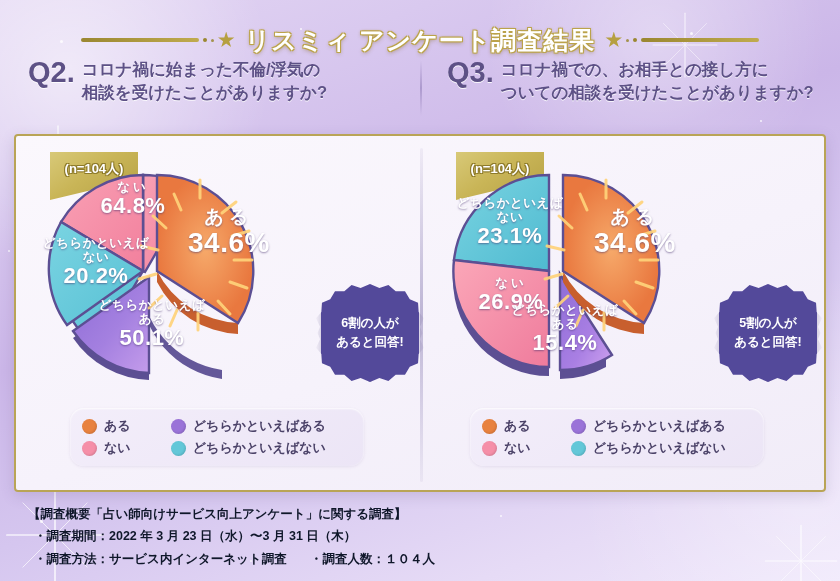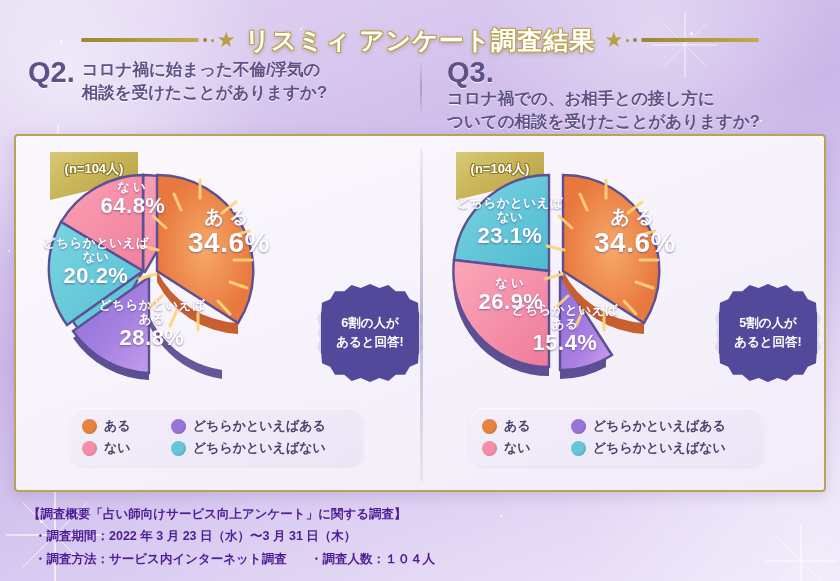--- a/index.html
+++ b/index.html
@@ -30,21 +30,21 @@
   .main-title{
     font-size:25px;font-weight:bold;color:#fff;letter-spacing:1px;white-space:nowrap;
     text-shadow:
       0 0 3px #b9a14a, 1px 1px 0 #bda44c, -1px 1px 0 #bda44c, 1px -1px 0 #bda44c, -1px -1px 0 #bda44c,
       0 2px 4px rgba(120,96,30,.45);
   }
 
   
   .questions{position:absolute;left:0;top:58px;width:840px;height:62px;display:flex;}
   .q{flex:1;display:flex;align-items:flex-start;padding-left:28px;box-sizing:border-box;}
-  .q.right{padding-left:26px;flex-direction:column;}
+  .q.right{padding-left:26px;}
   .qsep{position:absolute;left:420px;top:60px;width:2px;height:56px;background:linear-gradient(to bottom,rgba(150,130,190,.0),rgba(140,120,180,.55),rgba(150,130,190,.0));}
   .qnum{
     font-size:29px;font-weight:bold;color:#5d5186;line-height:1;margin-right:7px;
     text-shadow:0 1px 0 rgba(255,255,255,.85);
   }
   .qtext{
     font-size:16.5px;font-weight:bold;color:#5d5186;line-height:1.42;
     text-shadow:0 1px 0 rgba(255,255,255,.8);
   }
 
@@ -108,21 +108,21 @@
     display:grid;grid-template-columns:auto auto;grid-template-rows:auto auto;
     column-gap:14px;row-gap:4px;align-content:center;
     box-shadow:inset 0 1px 2px rgba(255,255,255,.9),0 1px 3px rgba(120,100,160,.12);
   }
   .lg-item{display:flex;align-items:center;gap:7px;}
   .lg-dot{width:15px;height:15px;border-radius:50%;flex:0 0 auto;box-shadow:inset -1px -1px 2px rgba(0,0,0,.12);}
   .lg-txt{font-size:13px;font-weight:bold;color:#4b4268;white-space:nowrap;}
 
   
   .footer{position:absolute;left:0;top:498px;width:840px;height:83px;}
-  .f-col{position:absolute;color:#4c1d95;font-weight:bold;}
+  .f-col{position:absolute;color:#0f172a;font-weight:bold;}
   .f-head{left:28px;top:8px;font-size:12.5px;}
   .f-l1{left:34px;top:30px;font-size:12.5px;}
   .f-l2{left:34px;top:53px;font-size:12.5px;}
   .f-r1{left:310px;top:30px;font-size:12.5px;}
   .f-r2{left:310px;top:53px;font-size:12.5px;}
 </style>
 </head>
 <body>
 
 <div class="dotstar" style="left:60px;top:40px;width:3px;height:3px;"></div>
@@ -284,21 +284,21 @@
         <span class="pc">64.8%</span>
       </div>
       <div class="slice-label" style="left:5px;top:78px;width:110px;">
         <span class="nm">どちらかといえば</span>
         <span class="nm">ない</span>
         <span class="pc">20.2%</span>
       </div>
       <div class="slice-label" style="left:50px;top:140px;width:132px;">
         <span class="nm">どちらかといえば</span>
         <span class="nm">ある</span>
-        <span class="pc">28.8%</span>
+        <span class="pc">50.1%</span>
       </div>
       <div class="slice-label big" style="left:128px;top:48px;width:130px;">
         <span class="nm">ある</span>
         <span class="pc">34.6%</span>
       </div>
     </div>
 
     <div class="badge" style="left:305px;top:148px;">
       <span>6割の人が</span>
       <span>あると回答!</span>

